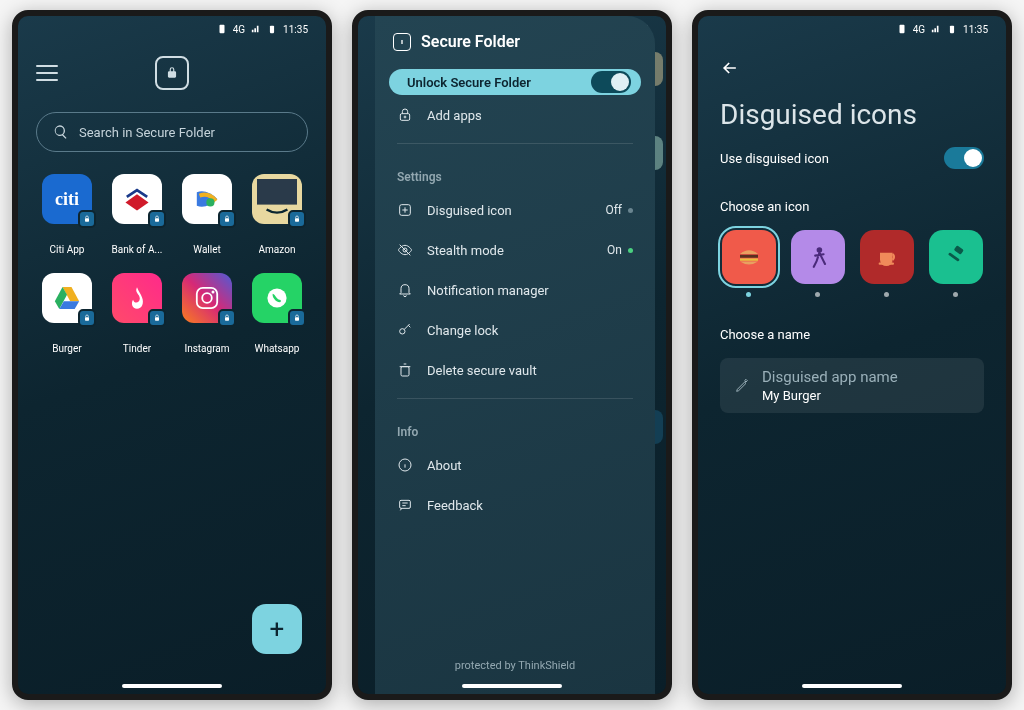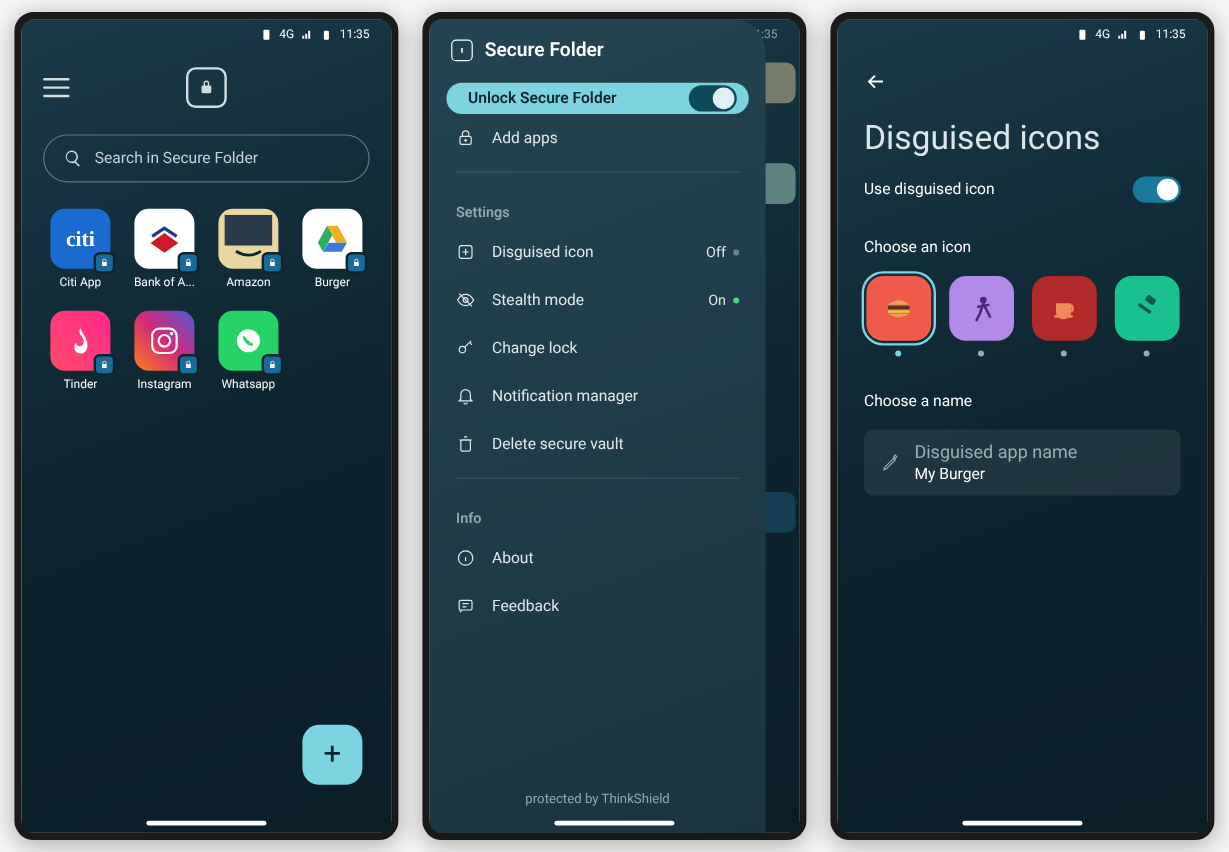--- a/index.html
+++ b/index.html
@@ -58,21 +58,21 @@
   .search {
     margin: 14px 18px 0;
     height: 40px;
     border: 1.5px solid #5a7a8a;
     border-radius: 22px;
     display:flex; align-items:center; padding: 0 16px; gap:10px;
     color:#c5d3da; font-size:13px;
   }
   .search svg { width:16px; height:16px; fill:#c5d3da; }
   .grid { display:grid; grid-template-columns: repeat(4,1fr); gap: 18px 8px; padding: 22px 18px; }
-  .app { display:flex; flex-direction:column; align-items:center; gap:6px; cursor:pointer; }
+  .app { display:flex; flex-direction:column; align-items:center; gap:20px; cursor:pointer; }
   .app .icon {
     width:50px; height:50px; border-radius:12px; position:relative;
     display:flex; align-items:center; justify-content:center; font-weight:bold;
   }
   .badge {
     position:absolute; bottom:-4px; right:-4px; width:18px; height:18px;
     background:#1a6a9a; border-radius:5px; border:2px solid #0d2530;
     display:flex; align-items:center; justify-content:center;
   }
   .badge svg { width:8px; height:8px; fill:#fff; }
@@ -81,21 +81,21 @@
     position:absolute; bottom:40px; right:24px;
     width:50px; height:50px; background:#7dd3e0; border-radius:14px;
     display:flex; align-items:center; justify-content:center;
     font-size:26px; color:#0d2530; cursor:pointer;
   }
 
   
   .s2-bg { position:absolute; right:0; top:22px; bottom:0; width:40px; opacity:0.5; }
   .s2-bg .blur-app { width:34px; height:34px; border-radius:8px; margin:14px auto; }
   .drawer {
-    position:absolute; left:0; top:0; bottom:0; width:280px;
+    position:absolute; left:17px; top:0; bottom:0; width:280px;
     background: linear-gradient(160deg, #234452 0%, #1a3541 100%);
     border-top-right-radius: 28px;
     padding: 10px 0 0;
     display:flex; flex-direction:column;
   }
   .drawer-header {
     display:flex; align-items:center; gap:10px; padding: 6px 18px 14px;
     color:#fff; font-size:16px; font-weight:600;
   }
   .drawer-header .icon-sm {
@@ -222,20 +222,36 @@
         <div class="badge">
             <svg viewBox="0 0 24 24">
               <rect x="6" y="10" width="12" height="10" rx="2"></rect>
               <path d="M8 10V7a4 4 0 018 0v3" fill="none" stroke="#fff" stroke-width="2"></path>
             </svg>
           </div>
       </div>
       <span class="label">Bank of A...</span>
     </div>
 
+    <div class="app">
+      <div class="icon ic-wallet">
+        <svg viewBox="0 0 50 50" width="34" height="34">
+            <path d="M10 15 Q25 10 40 25 Q25 40 10 35 Z" fill="#3a7ae0"></path>
+            <path d="M14 20 Q28 15 38 28" fill="none" stroke="#f0b020" stroke-width="6"></path>
+            <circle cx="30" cy="30" r="6" fill="#2ab060"></circle>
+          </svg>
+        <div class="badge">
+            <svg viewBox="0 0 24 24">
+              <rect x="6" y="10" width="12" height="10" rx="2"></rect>
+              <path d="M8 10V7a4 4 0 018 0v3" fill="none" stroke="#fff" stroke-width="2"></path>
+            </svg>
+          </div>
+      </div>
+      <span class="label">Wallet</span>
+    </div>
 
     <div class="app">
       <div class="icon ic-amazon">
         <svg viewBox="0 0 50 50" width="40" height="40">
             <rect width="50" height="32" fill="#2a3a4a"></rect>
             <path d="M12 38 Q25 46 38 38" fill="none" stroke="#0a2530" stroke-width="3"></path>
           </svg>
         <div class="badge">
             <svg viewBox="0 0 24 24">
               <rect x="6" y="10" width="12" height="10" rx="2"></rect>
@@ -383,31 +399,31 @@
           <path d="M4 4l16 16"></path>
         </svg>
       <span>Stealth mode</span>
       <span class="right">
           <span>On</span>
           <span class="dot on"></span>
         </span>
     </div>
     <div class="menu-item">
       <svg viewBox="0 0 24 24">
+          <path d="M6 16V10a6 6 0 0112 0v6l2 2H4z"></path>
+          <path d="M10 20a2 2 0 004 0"></path>
+        </svg>
+      <span>Notification manager</span>
+    </div>
+    <div class="menu-item">
+      <svg viewBox="0 0 24 24">
           <circle cx="8" cy="14" r="4"></circle>
           <path d="M11 11l8-8M17 5l3 3"></path>
         </svg>
       <span>Change lock</span>
-    </div>
-    <div class="menu-item">
-      <svg viewBox="0 0 24 24">
-          <path d="M6 16V10a6 6 0 0112 0v6l2 2H4z"></path>
-          <path d="M10 20a2 2 0 004 0"></path>
-        </svg>
-      <span>Notification manager</span>
     </div>
     <div class="menu-item">
       <svg viewBox="0 0 24 24">
           <rect x="6" y="7" width="12" height="14" rx="2"></rect>
           <path d="M4 7h16M10 3h4"></path>
         </svg>
       <span>Delete secure vault</span>
     </div>
 
     <div class="divider"></div>

